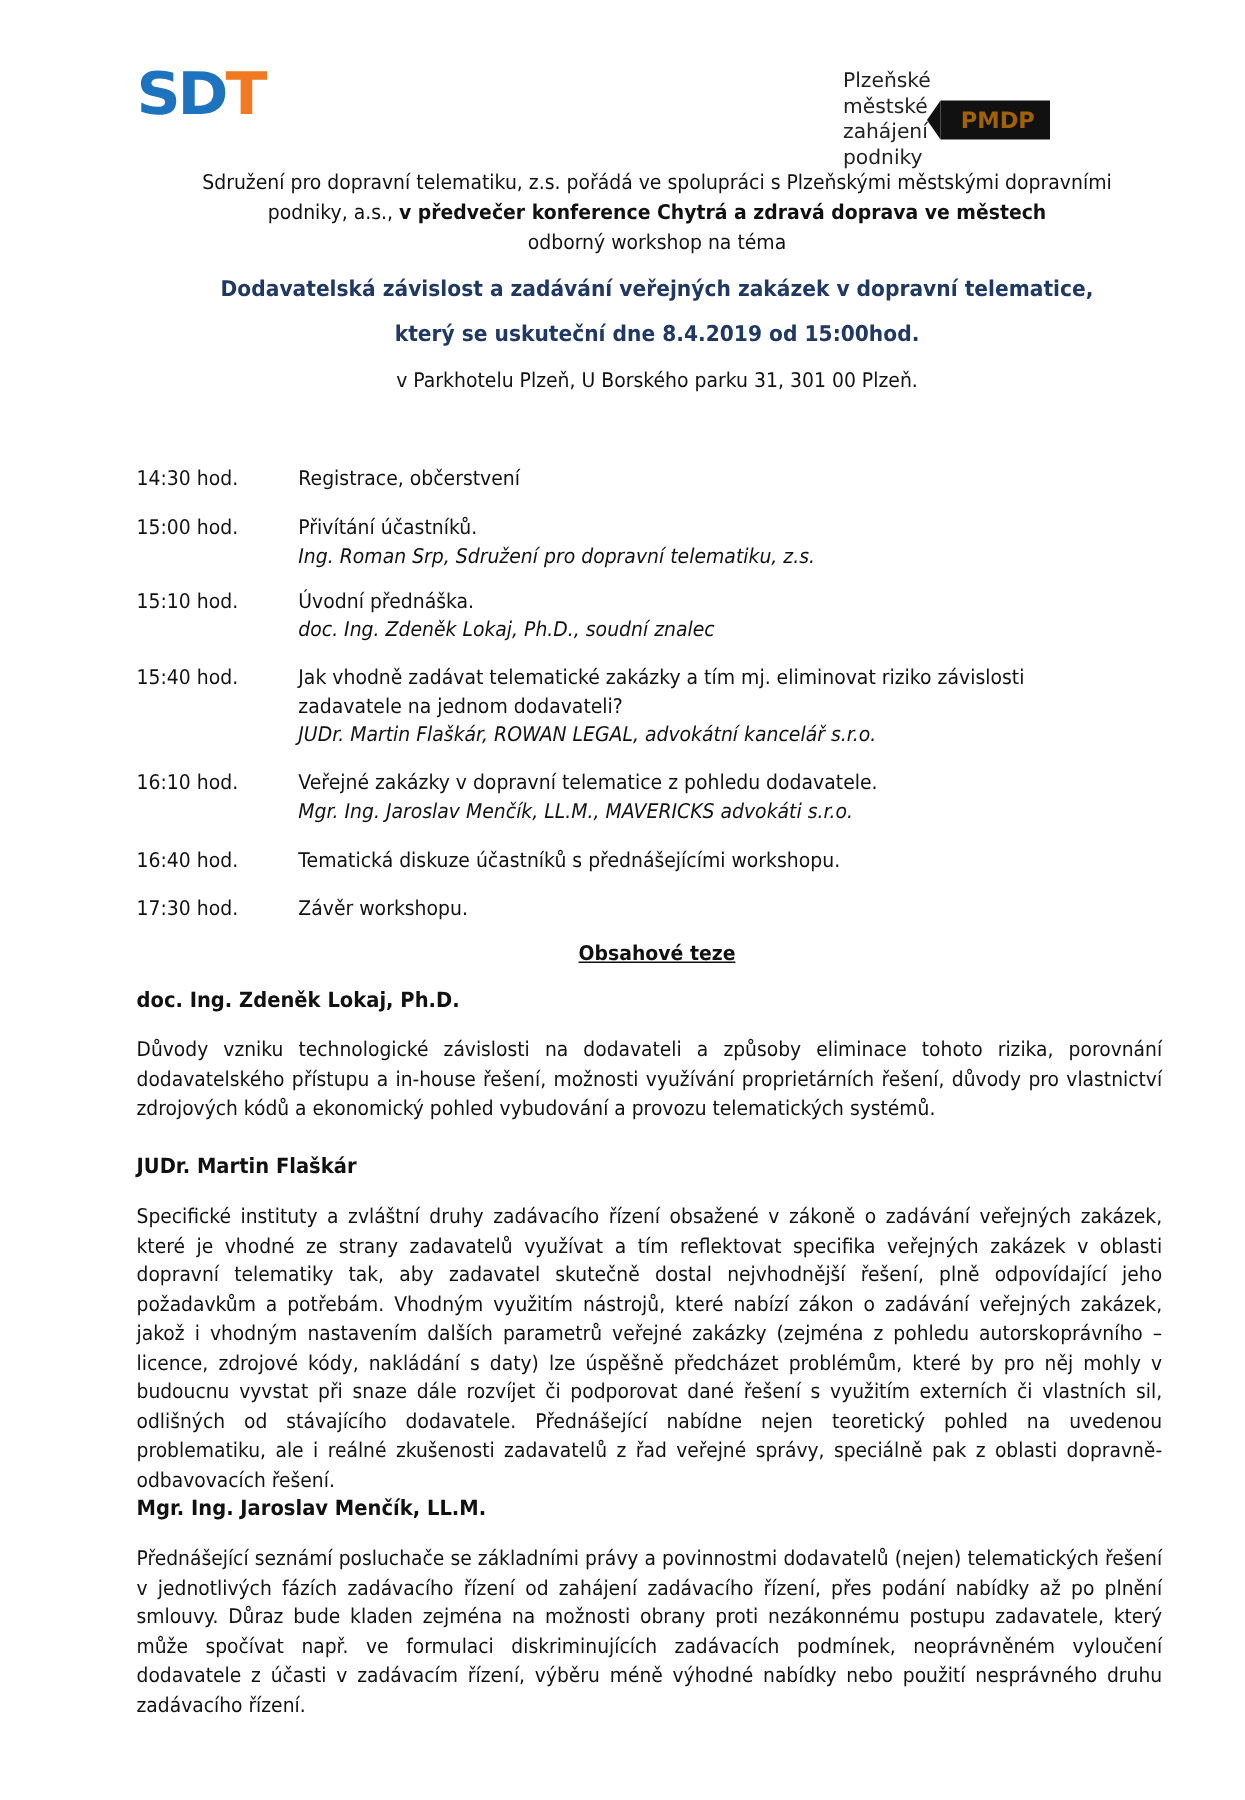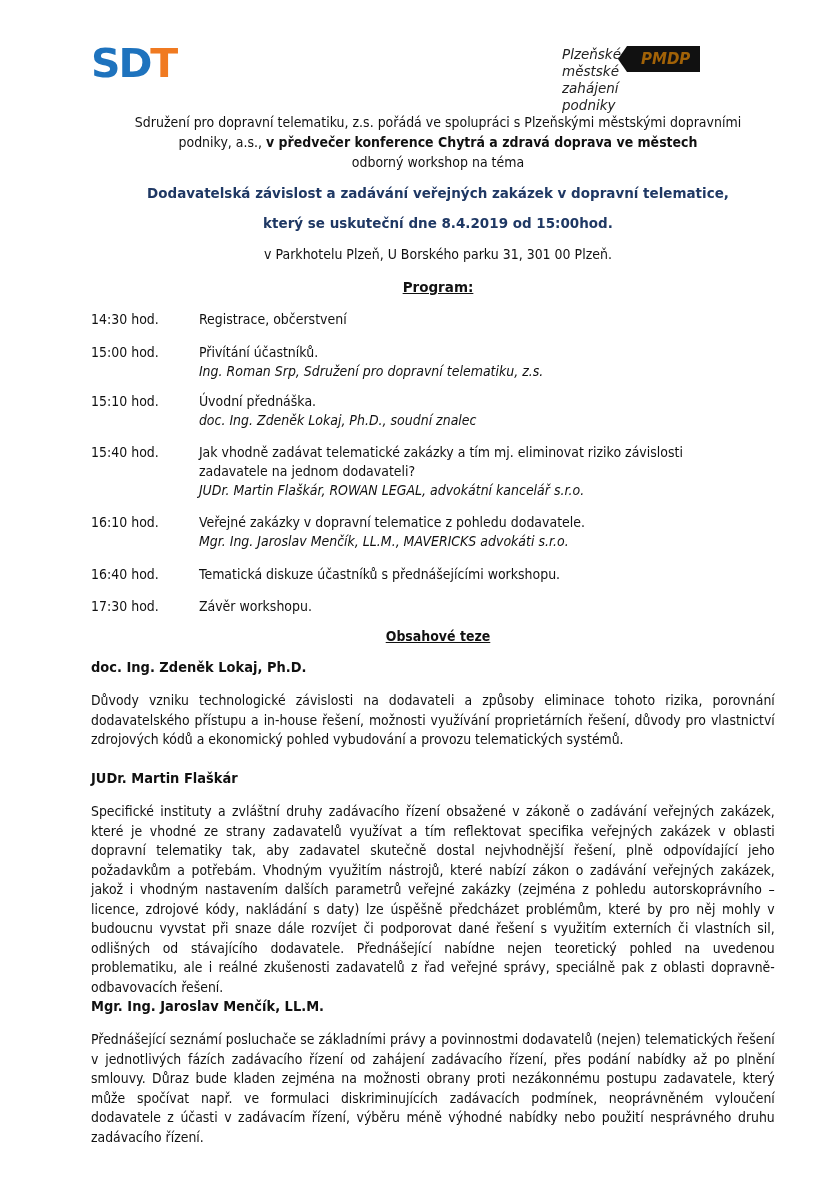--- a/index.html
+++ b/index.html
@@ -12,21 +12,21 @@
     
     .logo-sdt {
       position: absolute; left: 68px; top: 44px; height: 40px;
       font-family: "DejaVu Sans", sans-serif; font-weight: bold; font-size: 39px;
       letter-spacing: -2px; line-height: 40px;
       transform: scaleX(1.05); transform-origin: left center;
     }
     .logo-sdt .sd { color: #1e73be; }
     .logo-sdt .t { color: #f07a21; }
 
-    .logo-pmdp { position: absolute; left: 539px; top: 46px; display: flex; align-items: flex-start; font-style: italic; }
+    .logo-pmdp { position: absolute; left: 539px; top: 46px; display: flex; align-items: center; }
     .logo-pmdp .words { font-family: "DejaVu Sans", sans-serif; font-size: 13.5px; line-height: 17px; color: #222; }
     .logo-pmdp .badge {
       margin-left: 6px; position: relative; background: #111; color: #a16207;
       font-family: "DejaVu Sans", sans-serif; font-weight: bold; font-size: 15px;
       height: 26px; line-height: 26px; padding: 0 10px 0 14px;
     }
     .logo-pmdp .badge:before {
       content: ""; position: absolute; left: -9px; top: 0;
       border-top: 13px solid transparent; border-bottom: 13px solid transparent;
       border-right: 9px solid #111;
@@ -82,21 +82,20 @@
     <div>Sdružení pro dopravní telematiku, z.s. pořádá ve spolupráci s Plzeňskými městskými dopravními</div>
     <div><span>podniky, a.s., </span><b>v předvečer konference Chytrá a zdravá doprava ve městech</b></div>
     <div>odborný workshop na téma</div>
   </div>
 
   <div class="center txt title title1">Dodavatelská závislost a zadávání veřejných zakázek v dopravní telematice,</div>
   <div class="center txt title title2">který se uskuteční dne 8.4.2019 od 15:00hod.</div>
 
   <div class="center txt venue">v Parkhotelu Plzeň, U Borského parku 31, 301 00 Plzeň.</div>
 
-  <div class="center txt program-heading">Program:</div>
 
   <div class="prog txt">
     <div class="prog-row" style="top:310px">
       <span class="time">14:30 hod.</span>
       <div class="desc">
         <div>Registrace, občerstvení</div>
       </div>
     </div>
     <div class="prog-row" style="top:343px">
       <span class="time">15:00 hod.</span>

